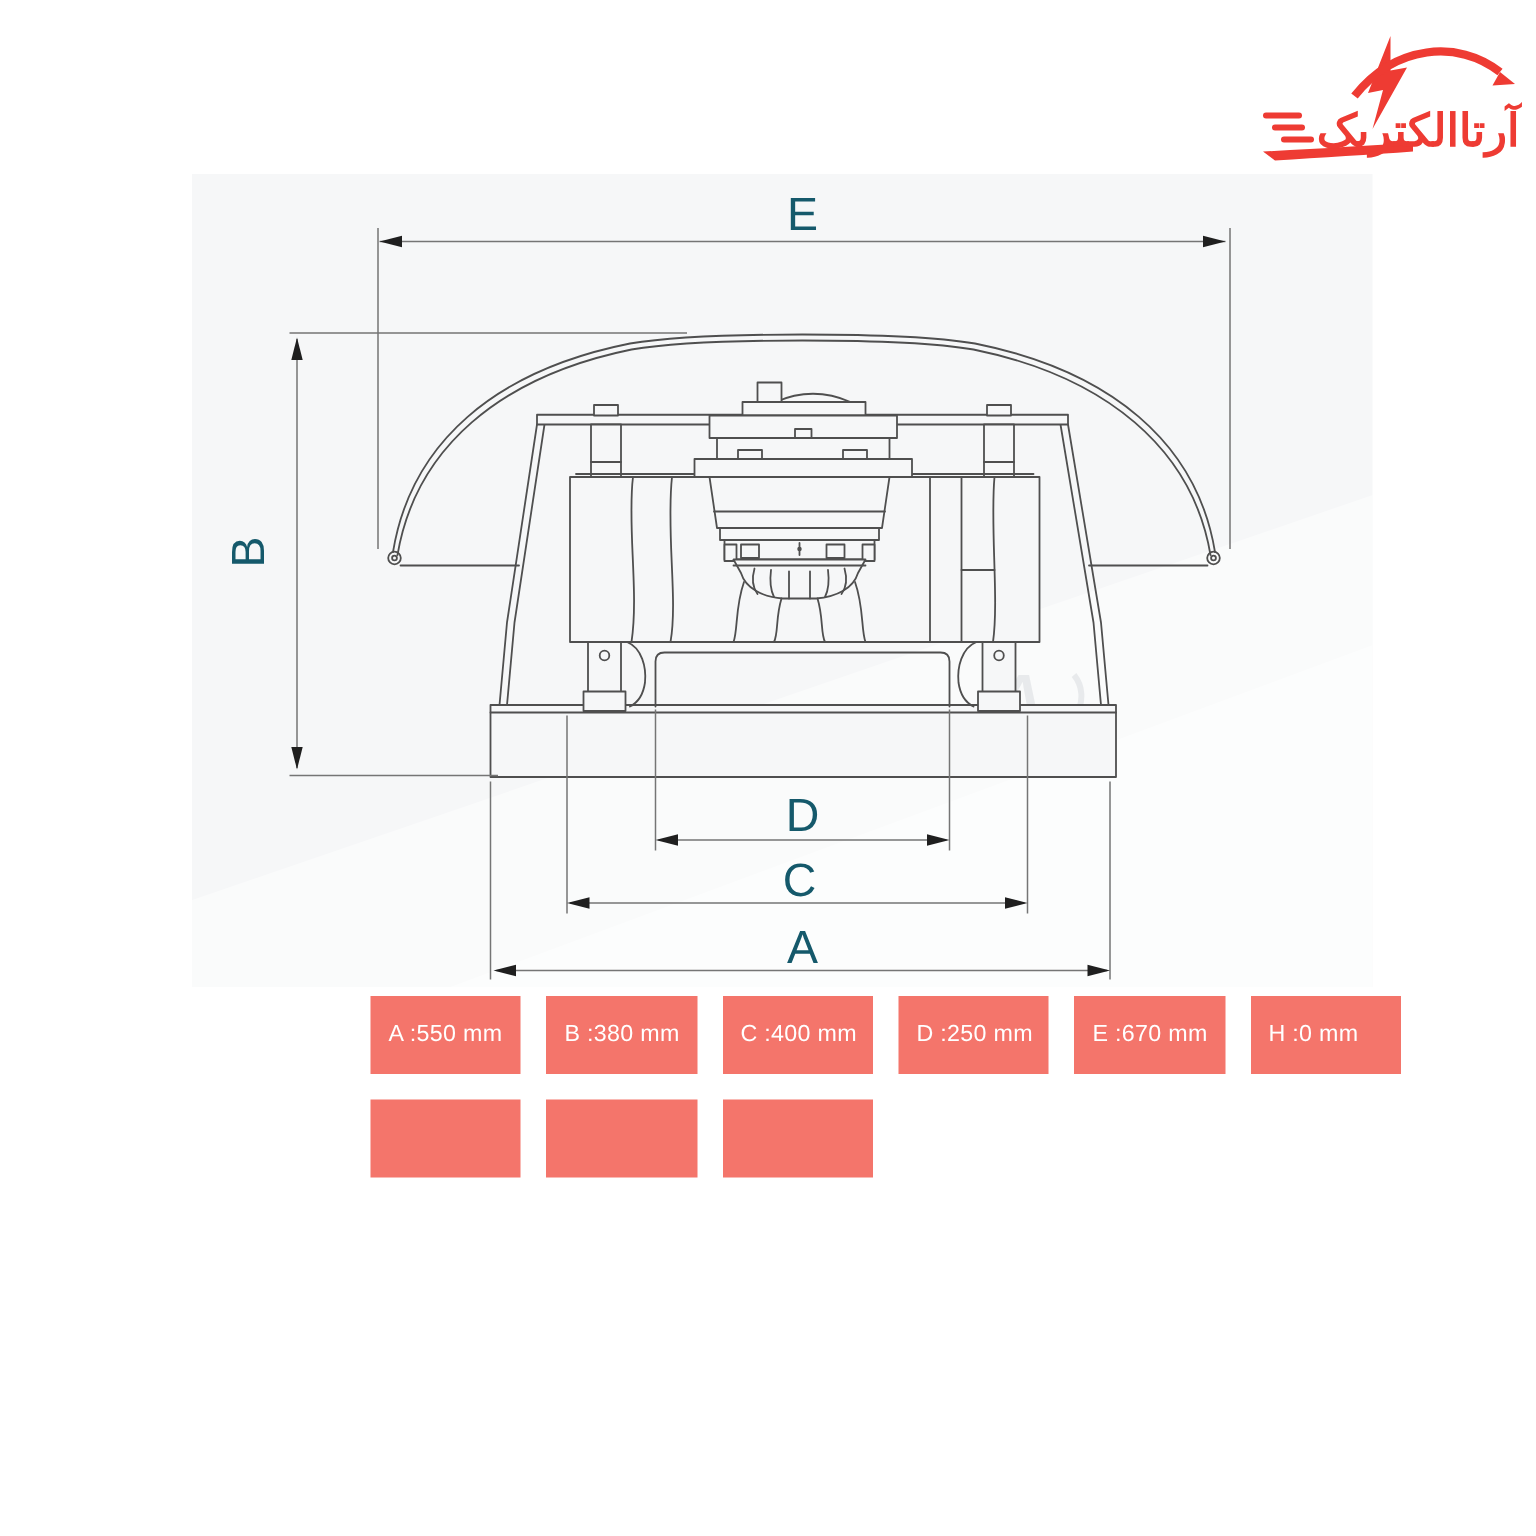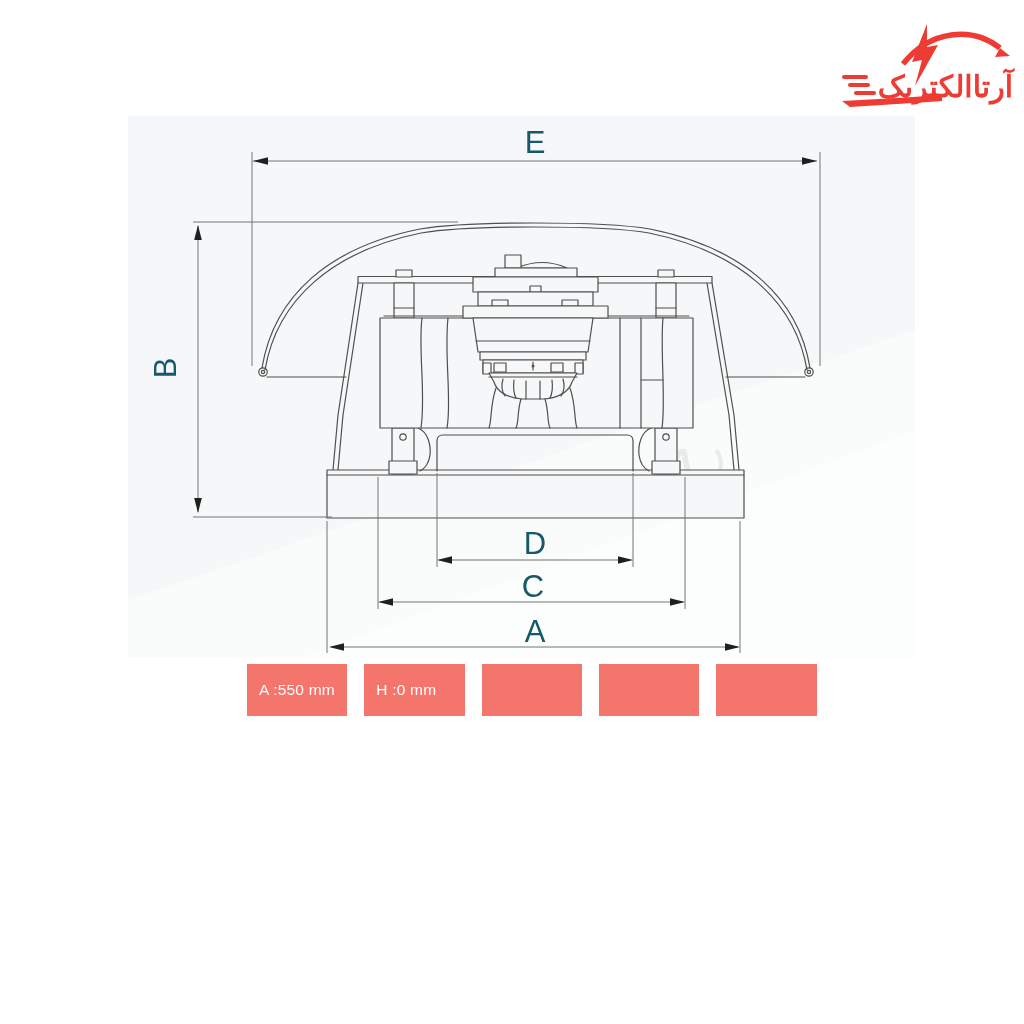--- a/index.html
+++ b/index.html
@@ -186,19 +186,23 @@
       <path d="M842,101 C880,99 915,97 942,95 L942,101 C915,103 880,105 850,107 Z"></path>
     </g>
     <path d="M903,64 C930,30 972,26 1000,48" stroke="#EE3B33" stroke-width="5.5" fill="none"></path>
     <text x="1013" y="97" text-anchor="end" font-size="30" font-weight="bold" fill="#EE3B33">آرتاالکتریک</text>
   </g>
 </svg>
 
 
 <div class="spec-table">
   <div class="spec-cell">A :550 mm</div>
+  <div class="spec-cell">B :380 mm</div>
+  <div class="spec-cell">C :400 mm</div>
+  <div class="spec-cell">D :250 mm</div>
+  <div class="spec-cell">E :670 mm</div>
   <div class="spec-cell">H :0 mm</div>
   <div class="spec-cell"></div>
   <div class="spec-cell"></div>
   <div class="spec-cell"></div>
 </div>
 
 </div>
 
 </body></html>

